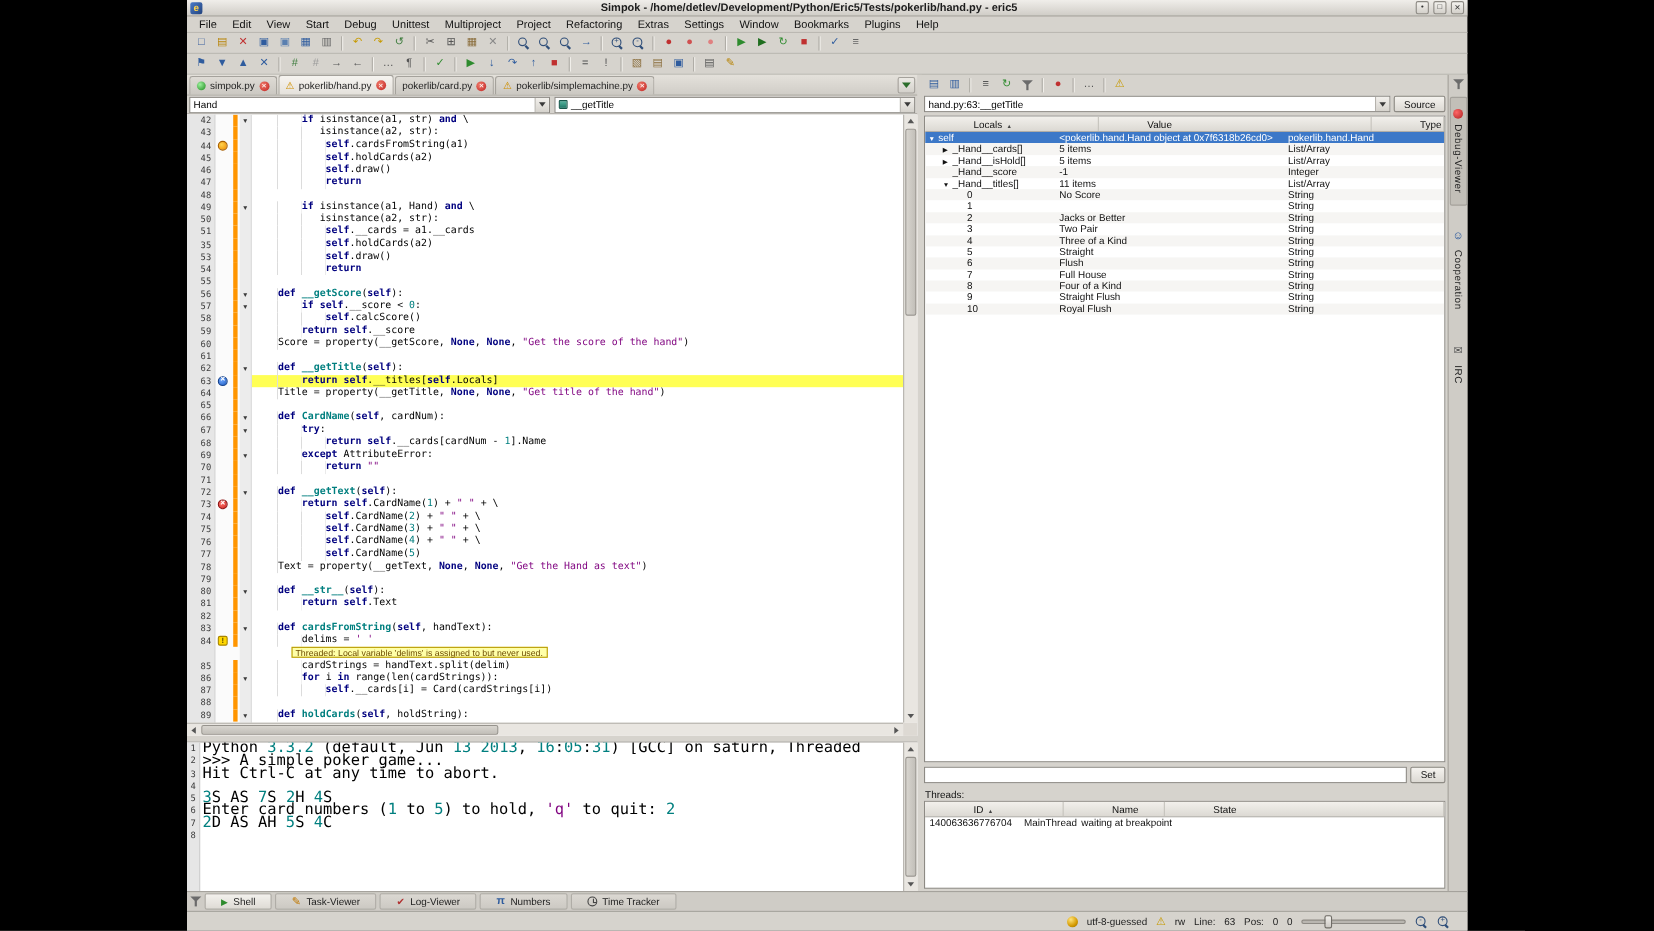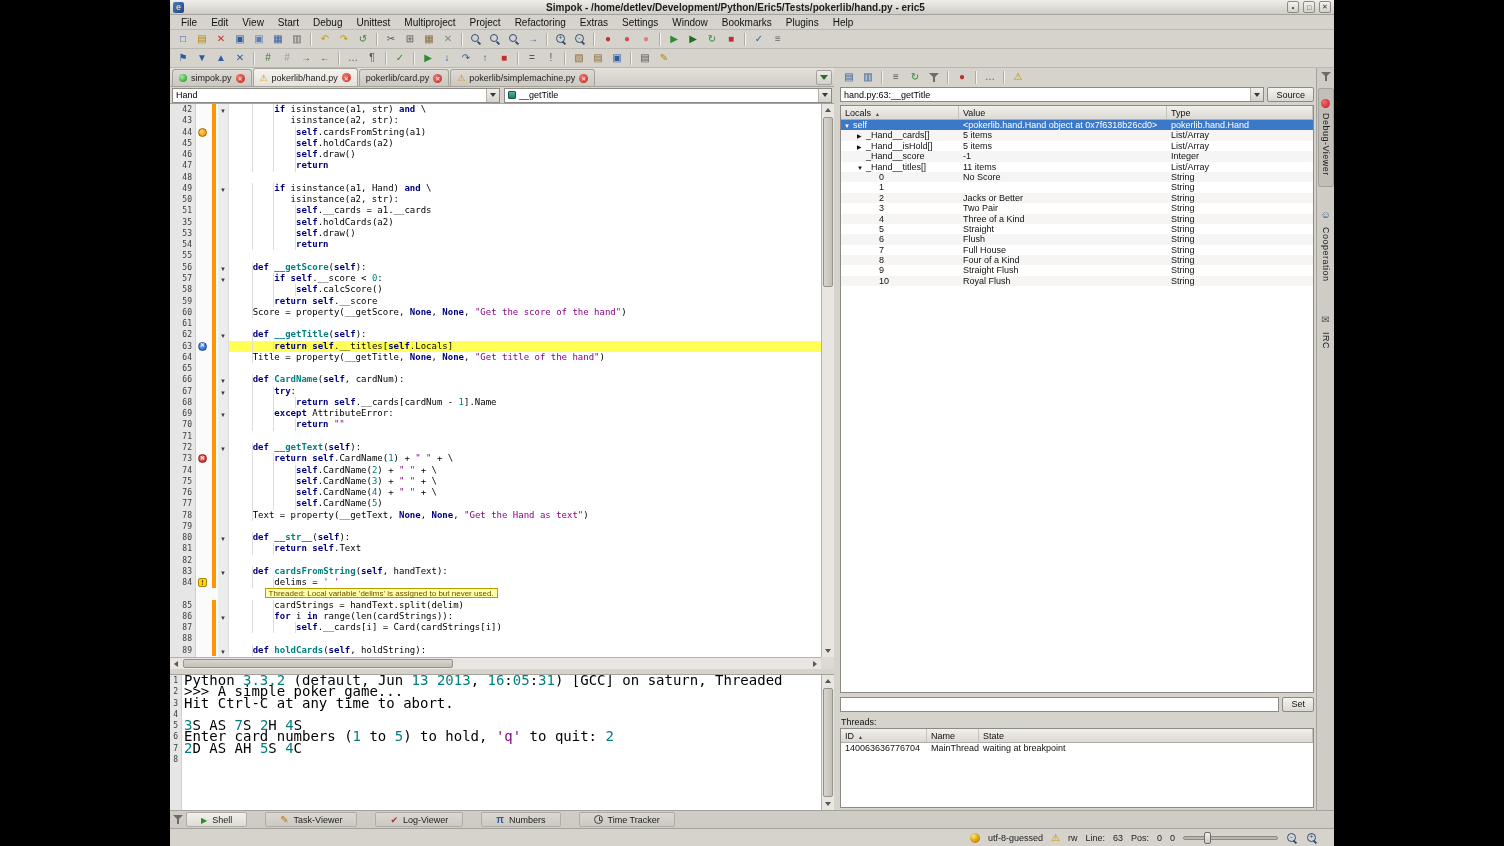--- a/index.html
+++ b/index.html
@@ -183,21 +183,21 @@
   .frame-row { height:17px; display:flex; gap:3px; align-items:center; }
   .btn { height:15px; background:linear-gradient(#f5f3ef,#dcd9d3); border:1px solid #8d8a84;
          border-radius:2px; font-size:9px; padding:0 8px; display:flex; align-items:center;
          color:#111; }
   .locals { flex:1; min-height:0; margin-top:2px; border:1px solid #8d8a84; background:#fff;
             display:flex; flex-direction:column; overflow:hidden; }
   .thead { display:flex; height:14px; font-size:9px; color:#111;
            background:linear-gradient(#f2f0ec,#dcd9d3); border-bottom:1px solid #b0ada7;
            flex:none; }
   .hcell { padding:1px 4px; border-right:1px solid #c5c2bc; display:flex; align-items:center;
-           white-space:nowrap; overflow:hidden; }
+           white-space:nowrap; overflow:hidden;margin-left:40px; }
   .sortarrow::before { content:"▲"; font-size:5px; color:#444; margin-left:4px; }
   .c1 { width:118px; } .c2 { width:208px; } .c3 { flex:1; }
   .t1 { width:86px; } .t2 { width:52px; } .t3 { flex:1; }
   .tbody { flex:1; overflow:hidden; }
   .trow { display:flex; height:10.4px; line-height:10.4px; font-size:9px; color:#111; }
   .trow:nth-child(even) { background:#f6f5f3; }
   .trow.sel { background:#3c78c8; color:#fff; }
   .cell { padding:0 4px; white-space:nowrap; overflow:hidden; }
   .ex { display:inline-block; width:9px; }
   .ex-open::before { content:"▼"; font-size:6px; color:inherit; }
@@ -1109,21 +1109,21 @@
             <span class="dico ico-chat"></span>
             <span class="vlabel">IRC</span>
           </div>
         </span>
     </div>
 
   </div>
 
   <div class="bottom-dock">
     <span class="funnel"></span>
-    <span style="display:flex;gap:18px;">
+    <span style="display:flex;gap:3px;">
         <div class="htab active">
           <span class="dico ico-shell"></span>
           <span>Shell</span>
         </div>
         <div class="htab">
           <span class="dico ico-tasks"></span>
           <span>Task-Viewer</span>
         </div>
         <div class="htab">
           <span class="dico ico-log"></span>

